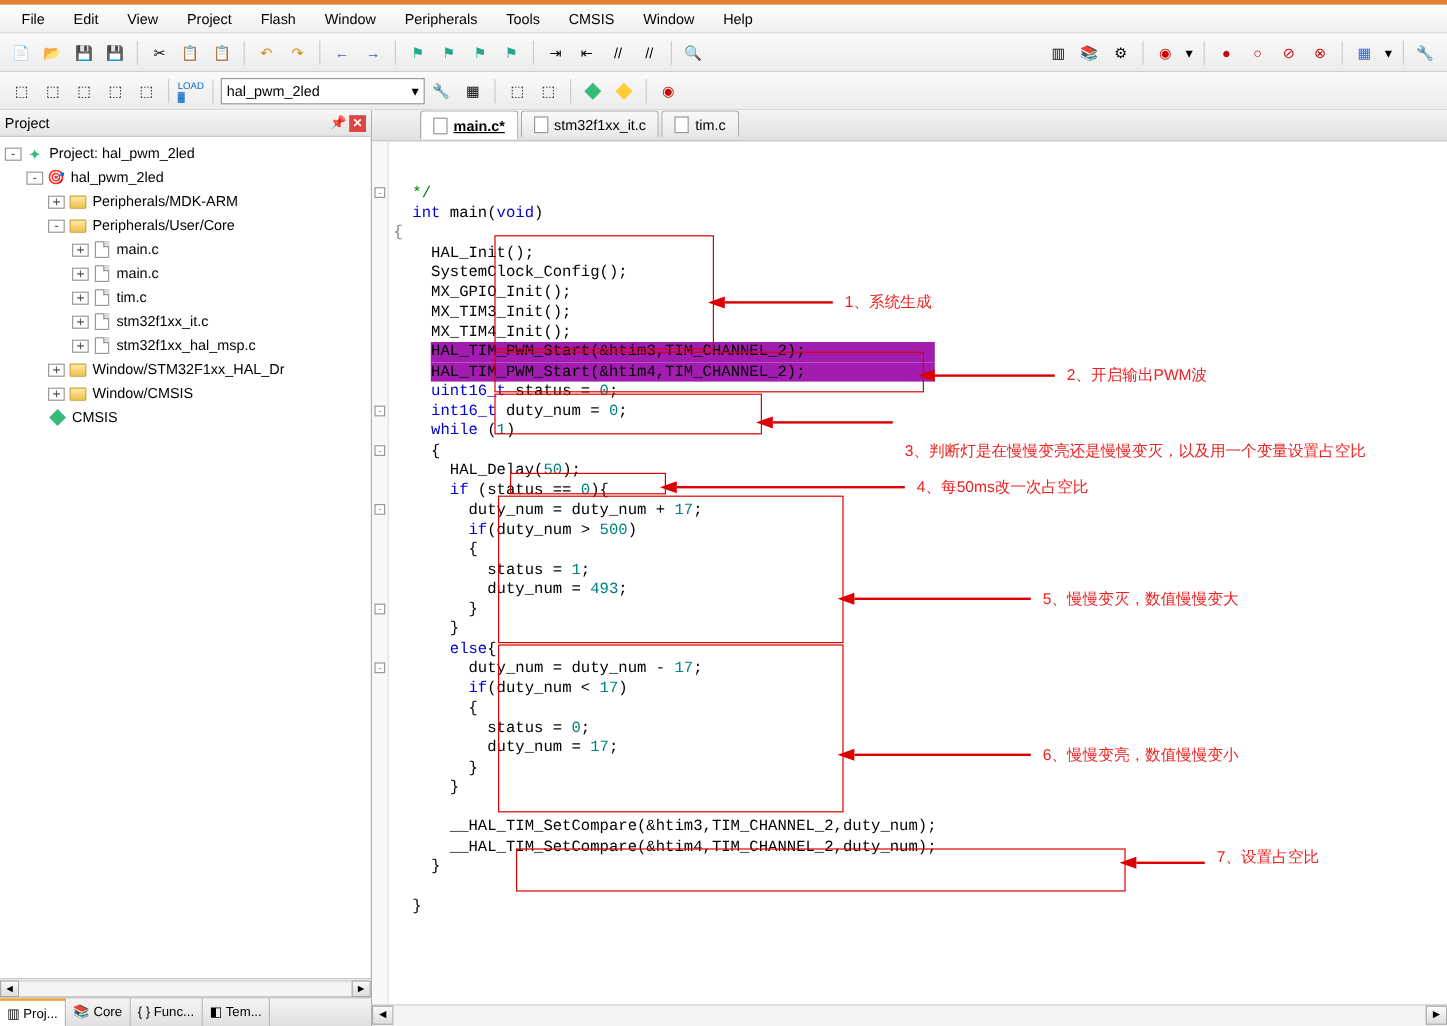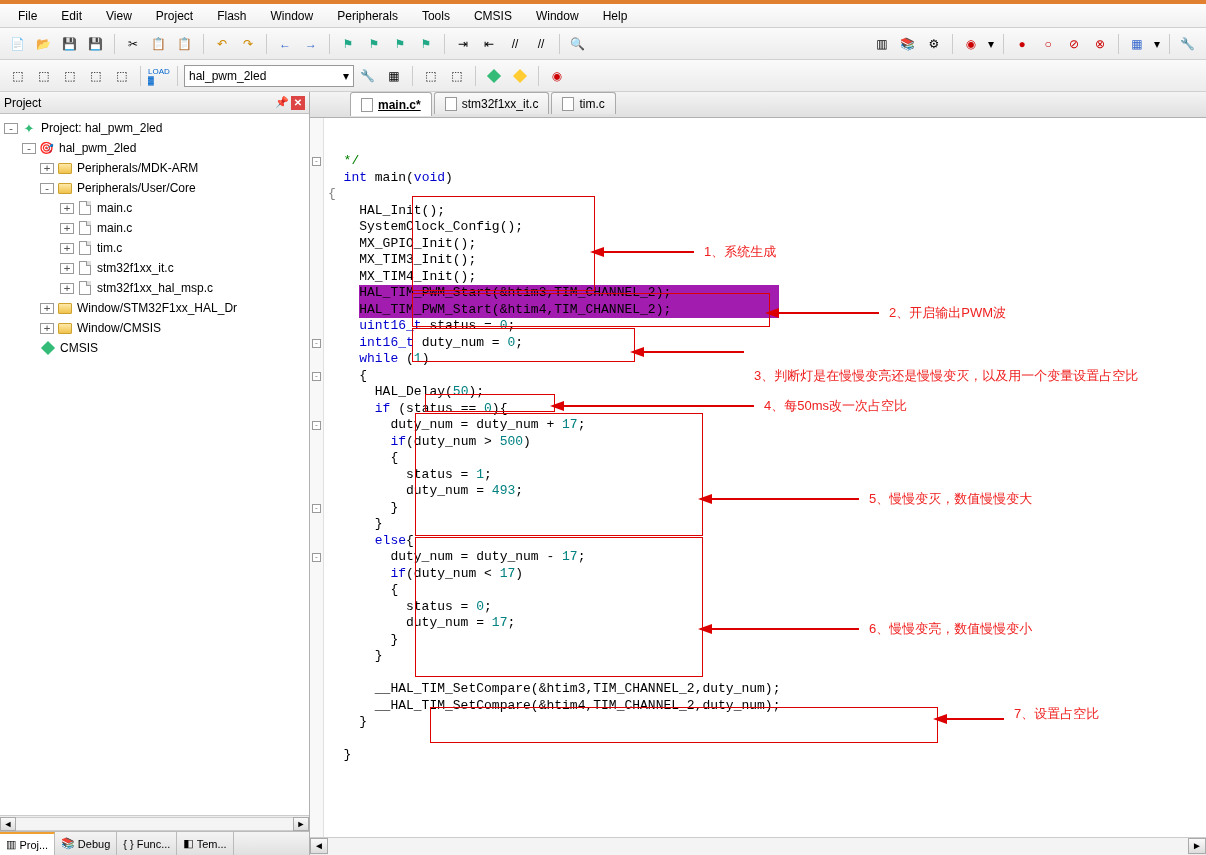--- a/index.html
+++ b/index.html
@@ -265,21 +265,21 @@
       <span class="track"></span>
       <span class="arrow">►</span>
     </div>
     <div class="bottom-tabs" id="bottom-tabs">
         <div class="btab active">
           <span>▥</span>
           <span>Proj...</span>
         </div>
         <div class="btab">
           <span>📚</span>
-          <span>Debug</span>
+          <span>Core</span>
         </div>
         <div class="btab">
           <span>{ }</span>
           <span>Func...</span>
         </div>
         <div class="btab">
           <span>◧</span>
           <span>Tem...</span>
         </div>
       </div>

